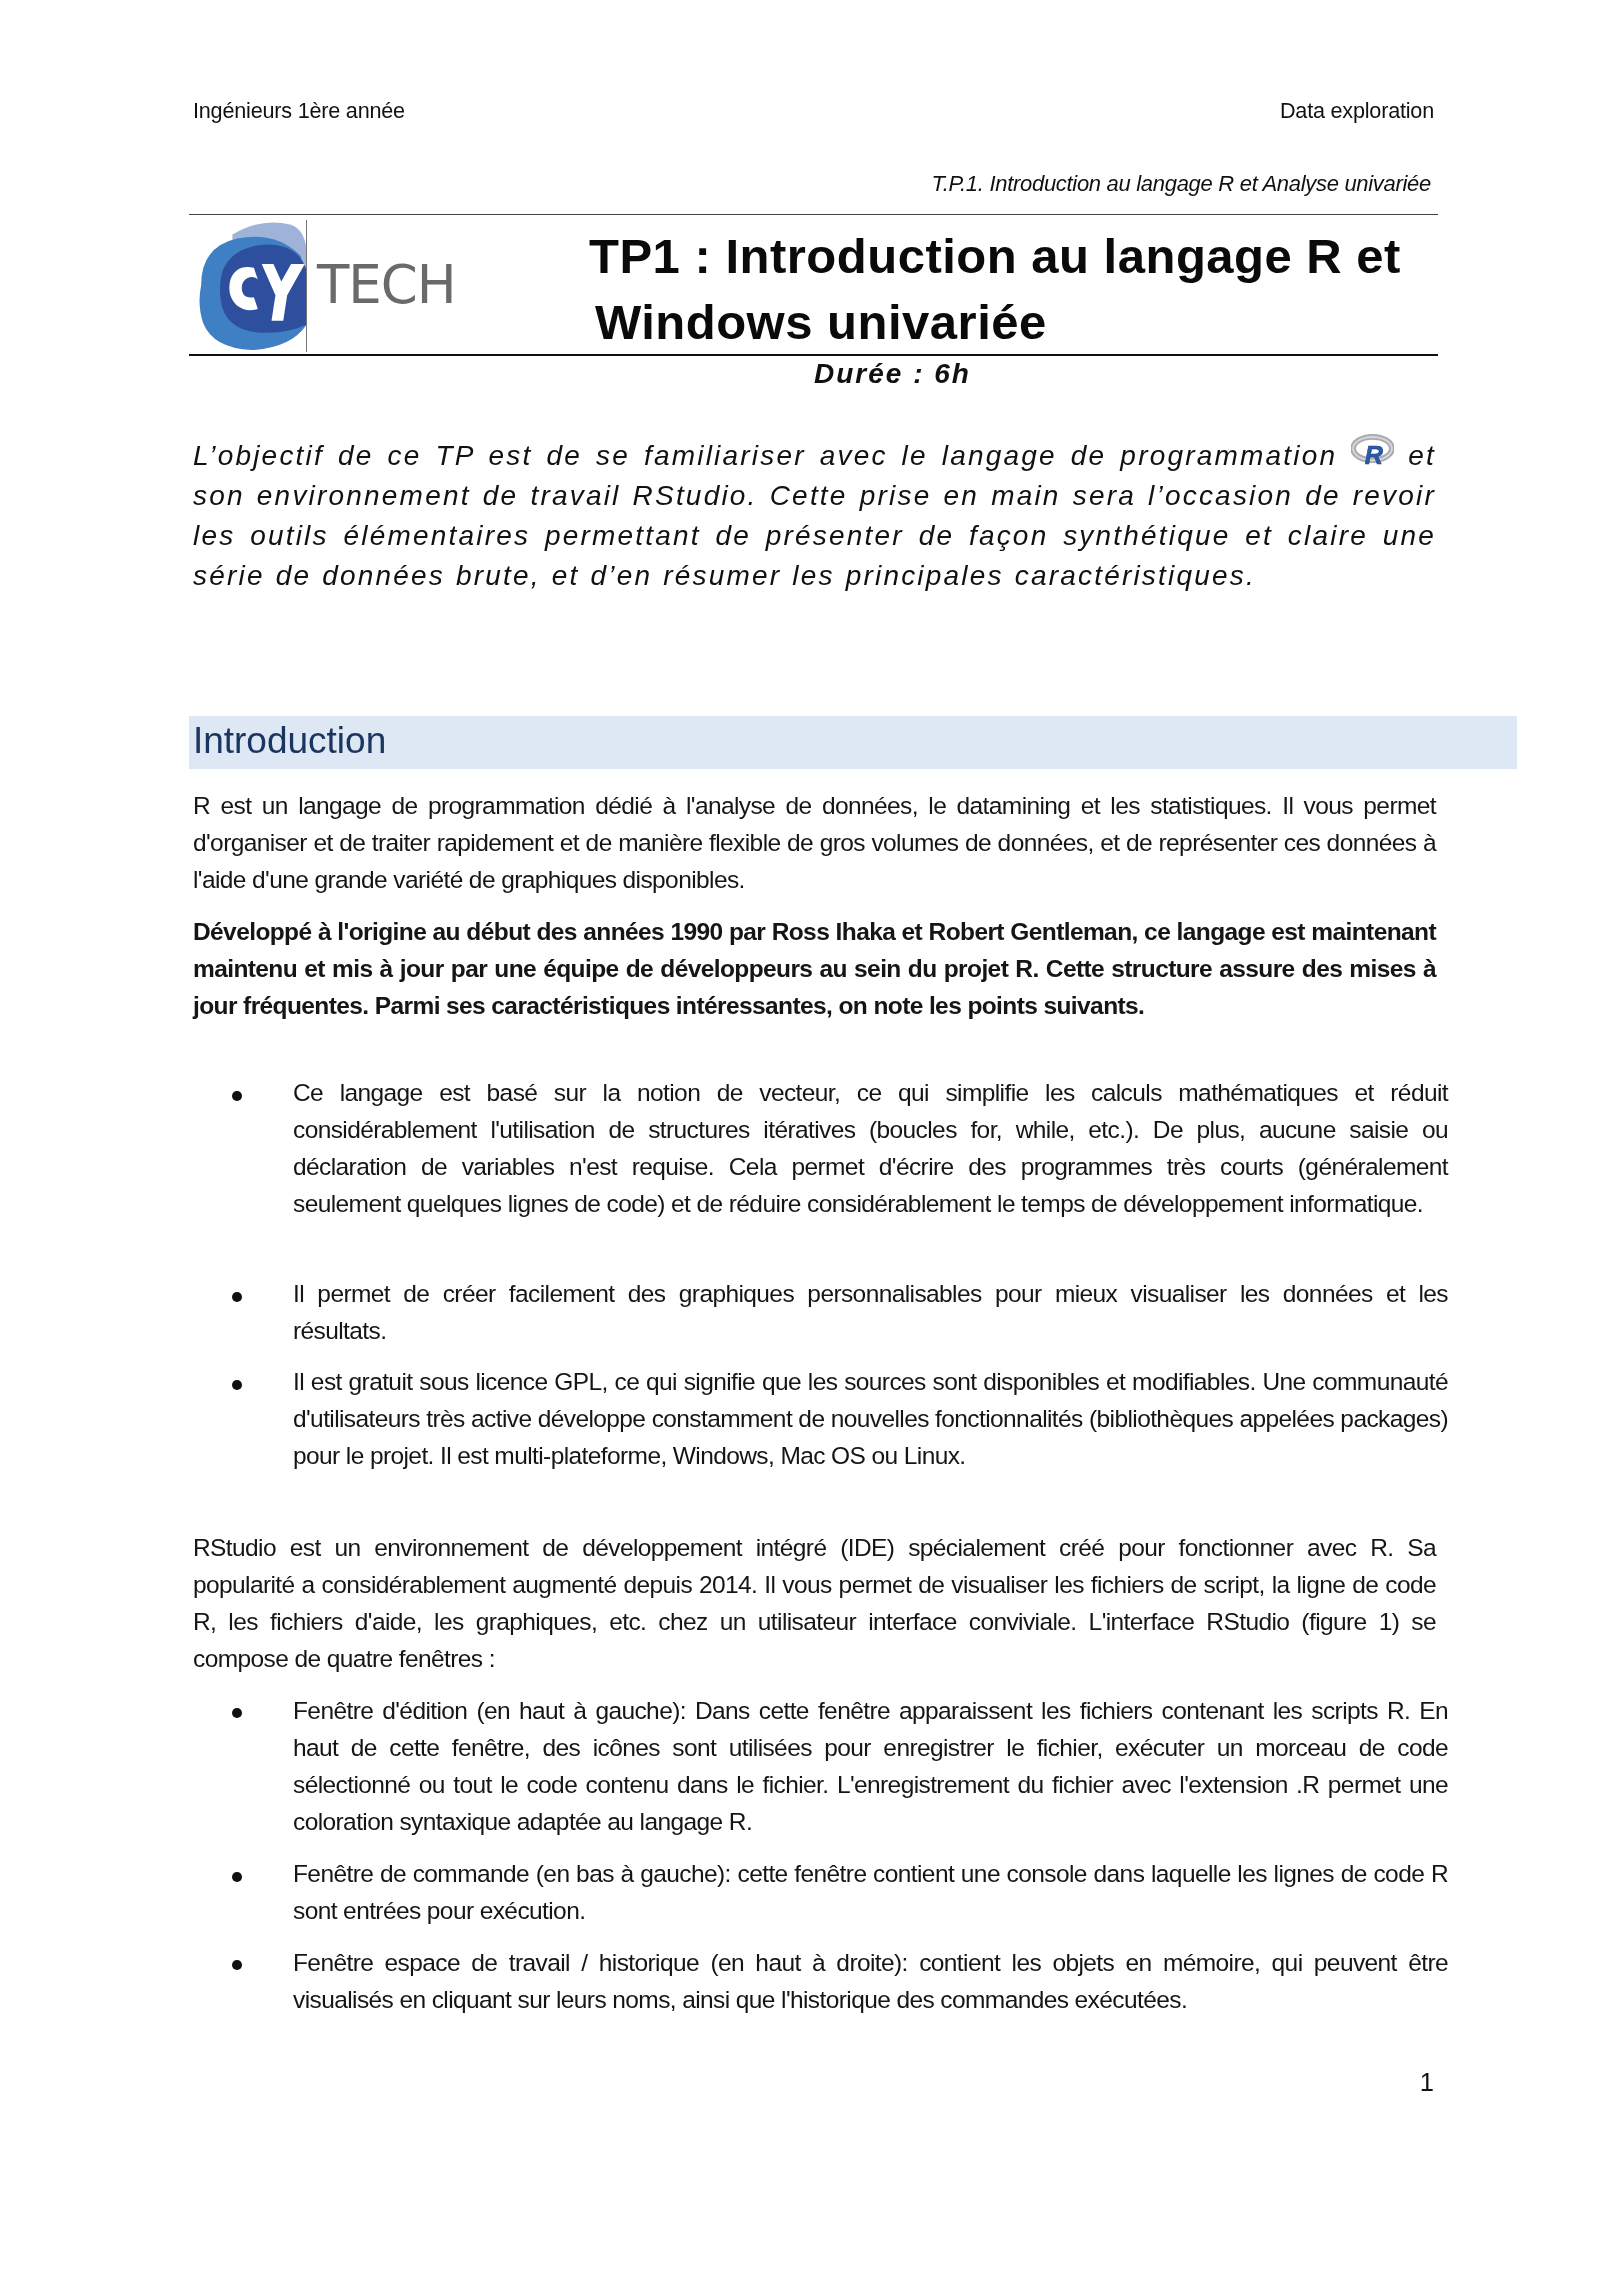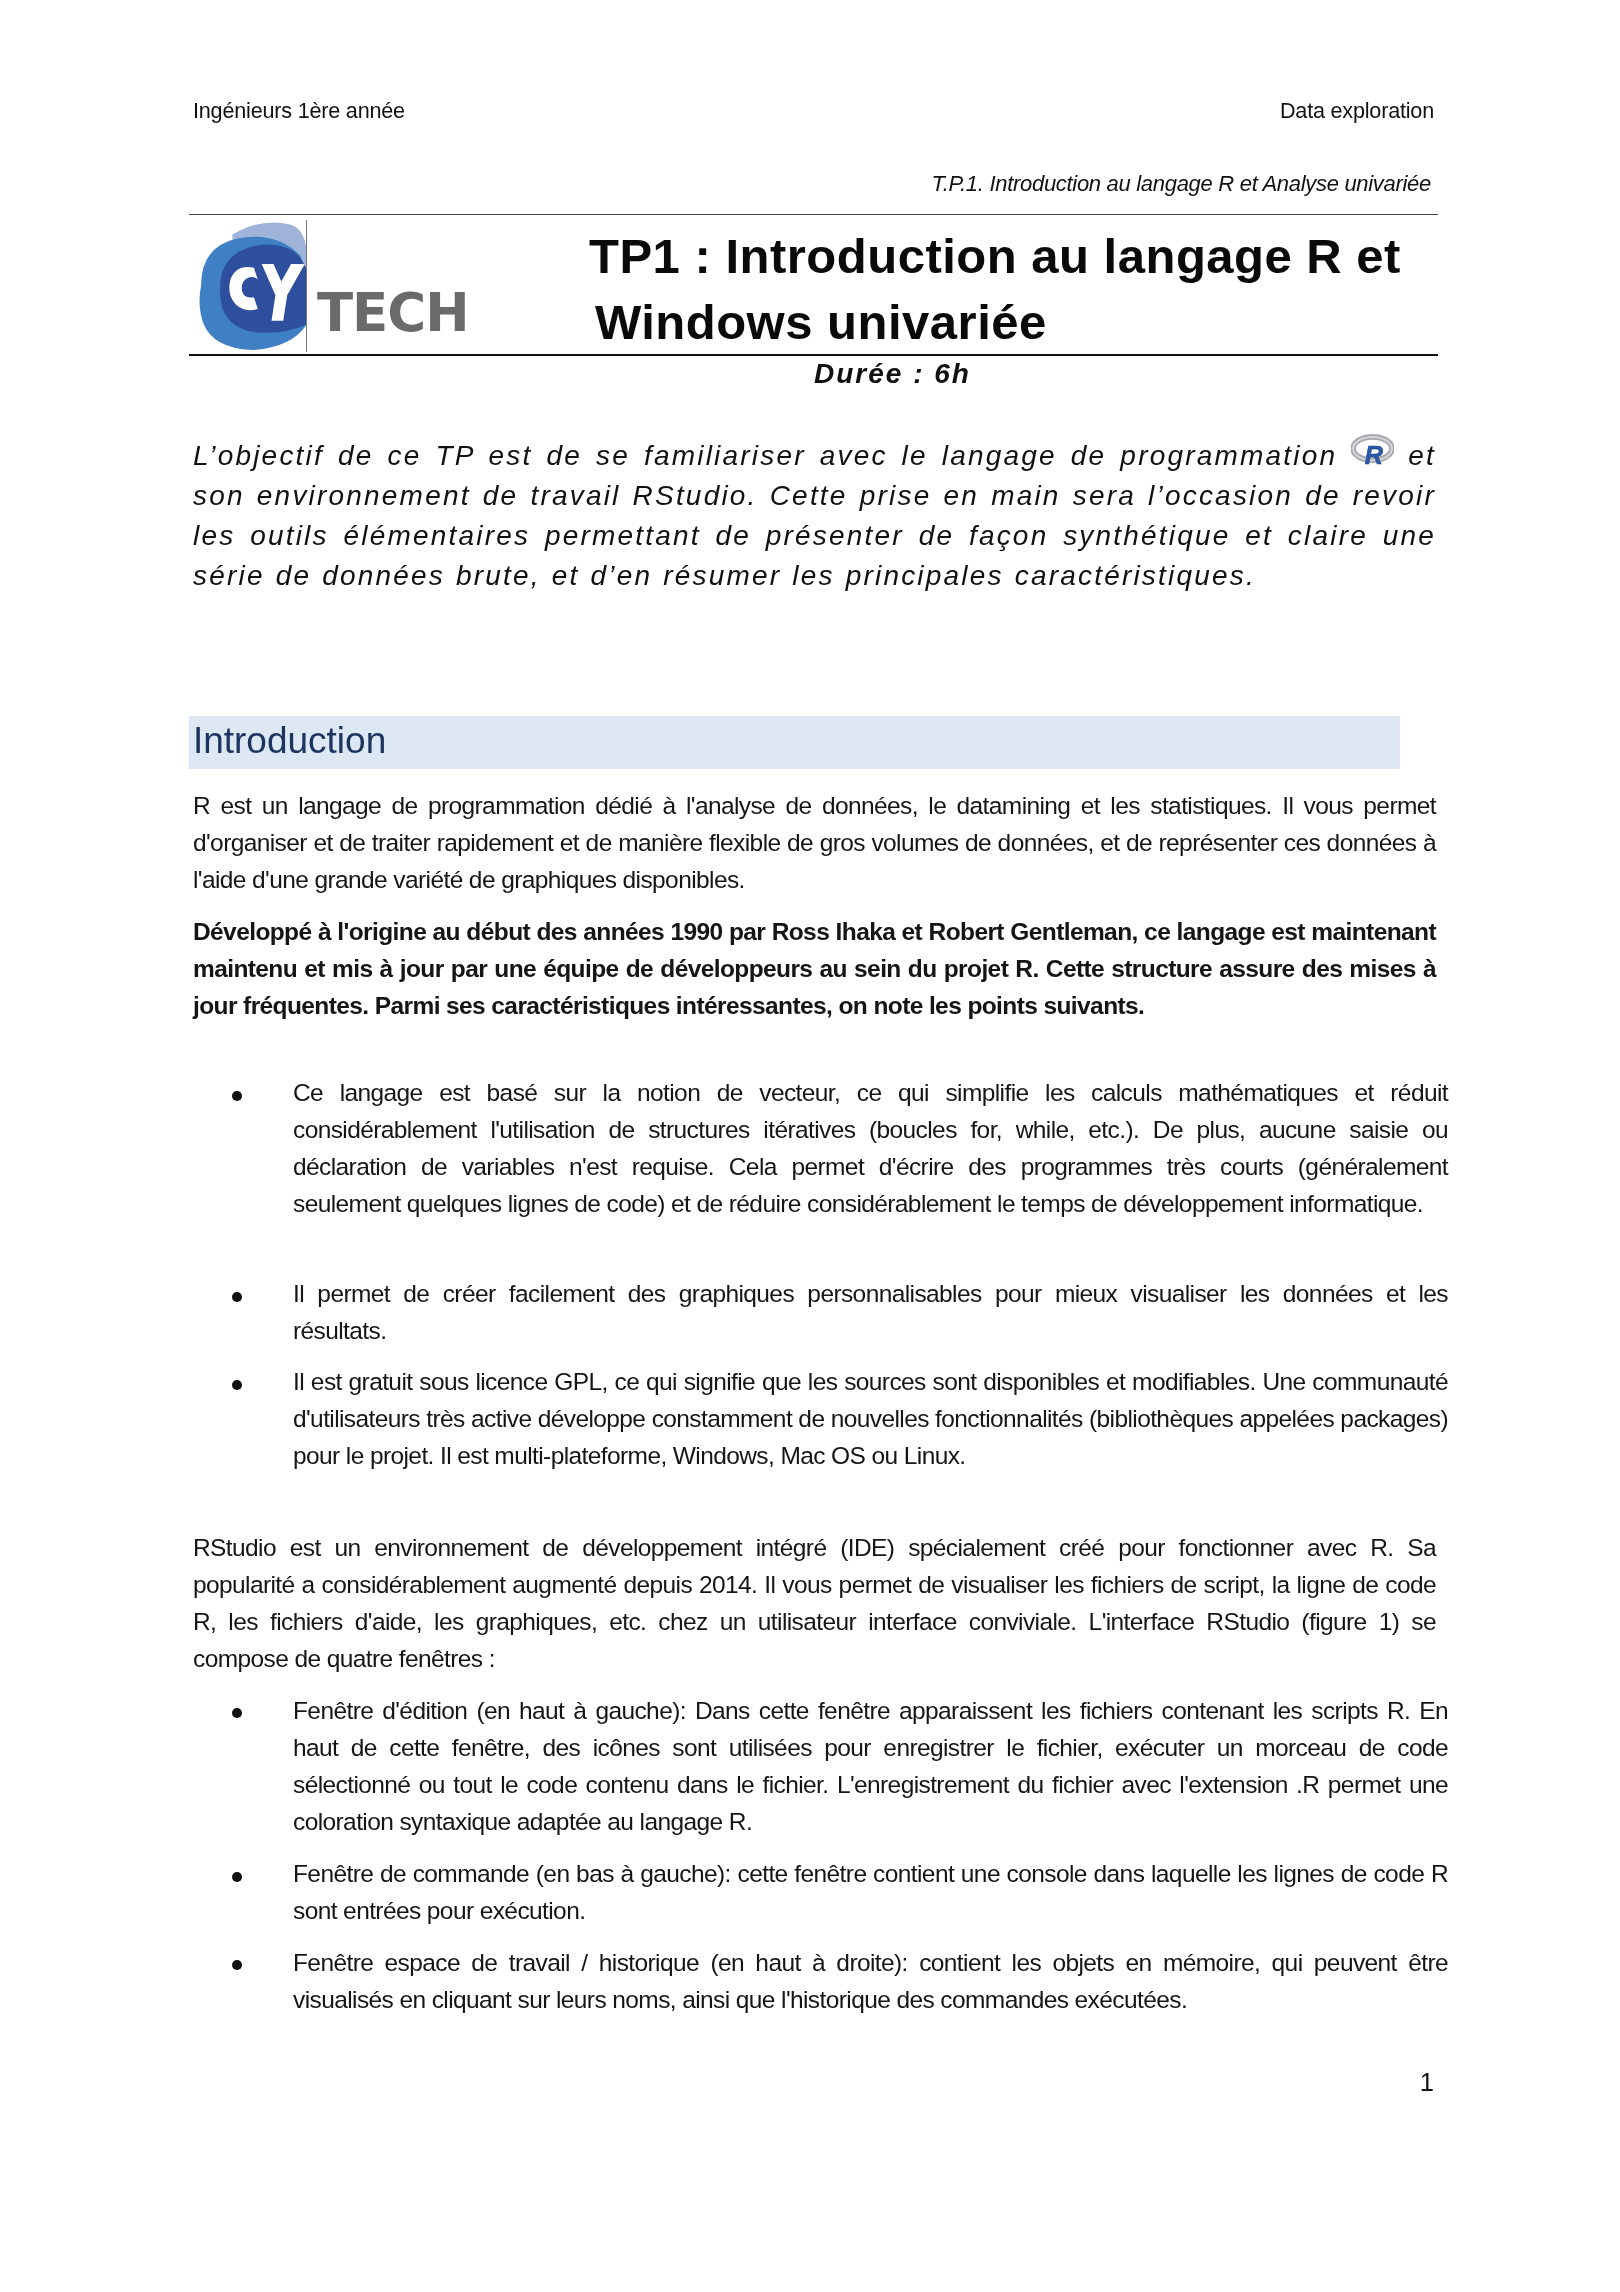--- a/index.html
+++ b/index.html
@@ -64,23 +64,22 @@
       left: 113px; top: 2.9px;
       width: 1px; height: 132px;
       background: #777;
     }
     .logo-tech {
       position: absolute;
       left: 124px; top: 37px;
       font-size: 53px;
       color: #6a6a6a;
       font-family: "DejaVu Sans", sans-serif;
-      font-weight: bold;
+      font-weight: normal;
       letter-spacing: -1px;
-      margin-top: 28px;
     }
     .title-text {
       position: absolute;
       left: 400px; top: 7.8px;
       font-size: 49px;
       font-weight: bold;
       line-height: 66px;
       letter-spacing: 0.5px;
       color: #0a0a0a;
     }
@@ -110,21 +109,21 @@
     .r-logo {
       display: inline-block;
       width: 43px; height: 33px;
       vertical-align: -2px;
       position: relative;
     }
     
     .section-heading {
       position: absolute;
       left: 189px; top: 716px;
-      width: 1211px;
+      width: 1328px;
       height: 53px;
       background: #dde8f4;
     }
     .section-heading span {
       position: absolute;
       left: 3.9px; top: 3.9px;
       font-size: 37px;
       color: #1b3560;
       letter-spacing: 0px;
     }

